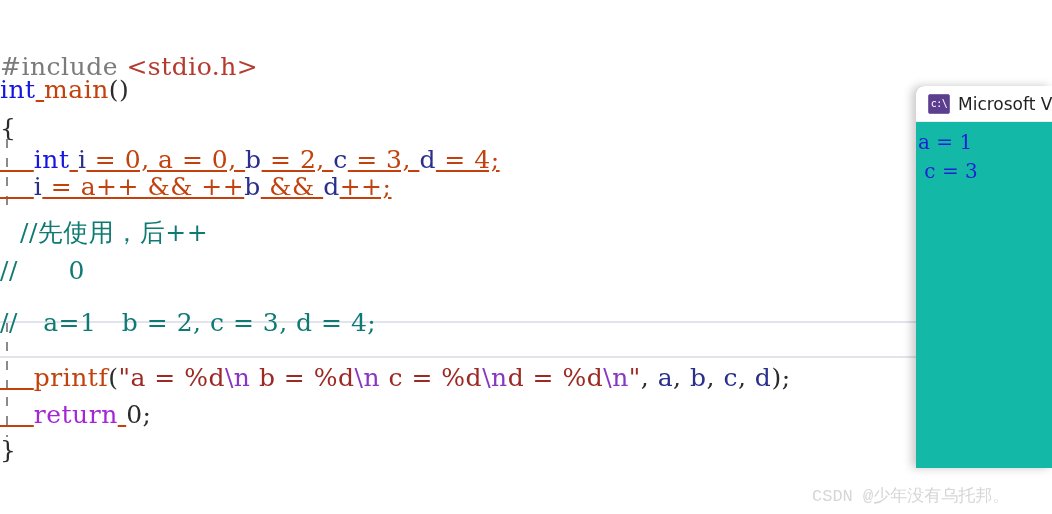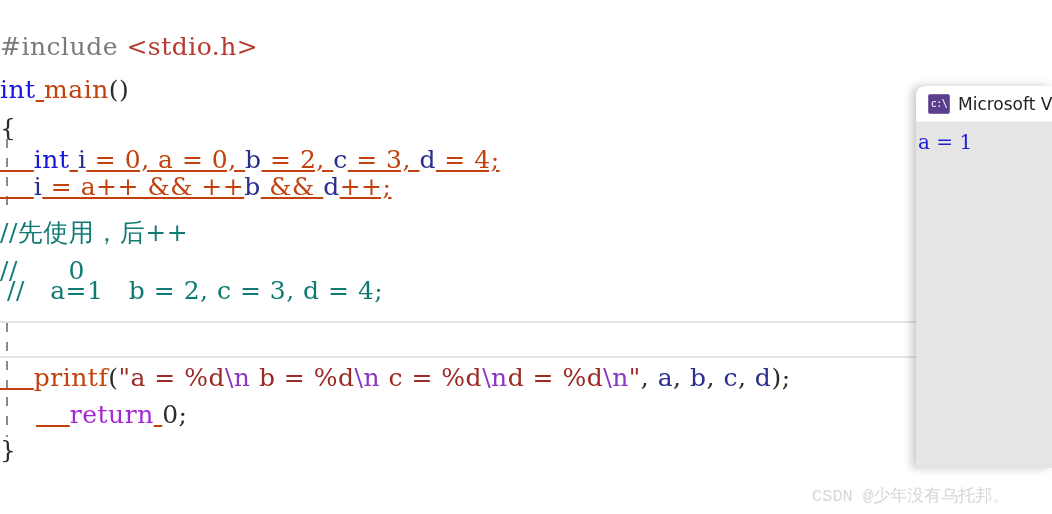--- a/index.html
+++ b/index.html
@@ -108,21 +108,21 @@
   }
   #console-title {
     margin-left: 8px;
     font-family: "DejaVu Sans", sans-serif;
     font-size: 17px;
     color: #1f1f1f;
     white-space: nowrap;
   }
   #console-body {
     padding: 6px 0 0 2px;
-    background: #e5e5e5;
+    background: #14b8a6;
     height: 382px;
     box-sizing: border-box;
   }
   .console-line {
     font-family: "DejaVu Serif", serif;
     font-size: 20px;
     line-height: 29px;
     color: #1f1fd8;
     white-space: pre;
   }
@@ -144,38 +144,39 @@
 <body>
 
 <div id="editor">
   <div id="current-line" style="top: 321px; height: 37px;"></div>
   <div id="guide-layer">
       <div class="guide" style="top: 139px; height: 72px;"></div>
       <div class="guide" style="top: 323px; height: 74px;"></div>
       <div class="guide" style="top: 397px; height: 40px;"></div>
     </div>
   <div id="code-layer">
-      <div class="code-line" style="top: 28px;"><span class="c-pre">#include </span><span class="c-header">&lt;stdio.h&gt;</span></div>
+      <div class="code-line" style="top: 48px;"><span class="c-pre">#include </span><span class="c-header">&lt;stdio.h&gt;</span></div>
       <div class="code-line" style="top: 71px;"><span class="c-keyword">int</span><span class="c-plain"> </span><span class="c-func">main</span><span class="c-punct">()</span></div>
       <div class="code-line" style="top: 109px;"><span class="c-punct">{</span></div>
       <div class="code-line" style="top: 141px;"><span class="c-plain">    </span><span class="c-keyword">int</span><span class="c-plain"> </span><span class="c-var">i</span><span class="c-plain"> = 0, a = 0, </span><span class="c-var">b</span><span class="c-plain"> = 2, </span><span class="c-var">c</span><span class="c-plain"> = 3, </span><span class="c-var">d</span><span class="c-plain"> = 4;</span></div>
       <div class="code-line" style="top: 168px;"><span class="c-plain">    </span><span class="c-var">i</span><span class="c-plain"> = a++ &amp;&amp; ++</span><span class="c-var">b</span><span class="c-plain"> &amp;&amp; </span><span class="c-var">d</span><span class="c-plain">++;</span></div>
-      <div class="code-line" style="top: 214px;"><span class="c-comment">//先使用，后++</span></div>
+      <div class="code-line" style="top: 214px; padding-left: 20px;"><span class="c-comment">//先使用，后++</span></div>
       <div class="code-line" style="top: 252px;"><span class="c-comment">//      0</span></div>
-      <div class="code-line" style="top: 272px; padding-left: 7px;"><span class="c-comment">//   a=1   b = 2, c = 3, d = 4;</span></div>
+      <div class="code-line" style="top: 304px;"><span class="c-comment">//   a=1   b = 2, c = 3, d = 4;</span></div>
       <div class="code-line" style="top: 359px;"><span class="c-plain">    </span><span class="c-func">printf</span><span class="c-punct">(</span><span class="c-string">"a = %d</span><span class="c-escape">\n</span><span class="c-string"> b = %d</span><span class="c-escape">\n</span><span class="c-string"> c = %d</span><span class="c-escape">\n</span><span class="c-string">d = %d</span><span class="c-escape">\n</span><span class="c-string">"</span><span class="c-punct">, </span><span class="c-var">a</span><span class="c-punct">, </span><span class="c-var">b</span><span class="c-punct">, </span><span class="c-var">c</span><span class="c-punct">, </span><span class="c-var">d</span><span class="c-punct">);</span></div>
-      <div class="code-line" style="top: 396px; padding-left: 36px;"><span class="c-plain">    </span><span class="c-return">return</span><span class="c-plain"> </span><span class="c-punct">0;</span></div>
+      <div class="code-line" style="top: 396px;"><span class="c-plain">    </span><span class="c-return">return</span><span class="c-plain"> </span><span class="c-punct">0;</span></div>
       <div class="code-line" style="top: 431px;"><span class="c-punct">}</span></div>
     </div>
 </div>
 
 <div id="console-window">
   <div id="console-titlebar">
     <div id="console-icon">c:\</div>
     <div id="console-title">Microsoft Vi</div>
   </div>
   <div id="console-body">
       <div class="console-line">a = 1</div>
+      <div class="console-line"> c = 3</div>
       <div class="console-blank"></div>
     </div>
 </div>
 
 <div id="watermark">CSDN @少年没有乌托邦。</div>
 
 </body></html>

